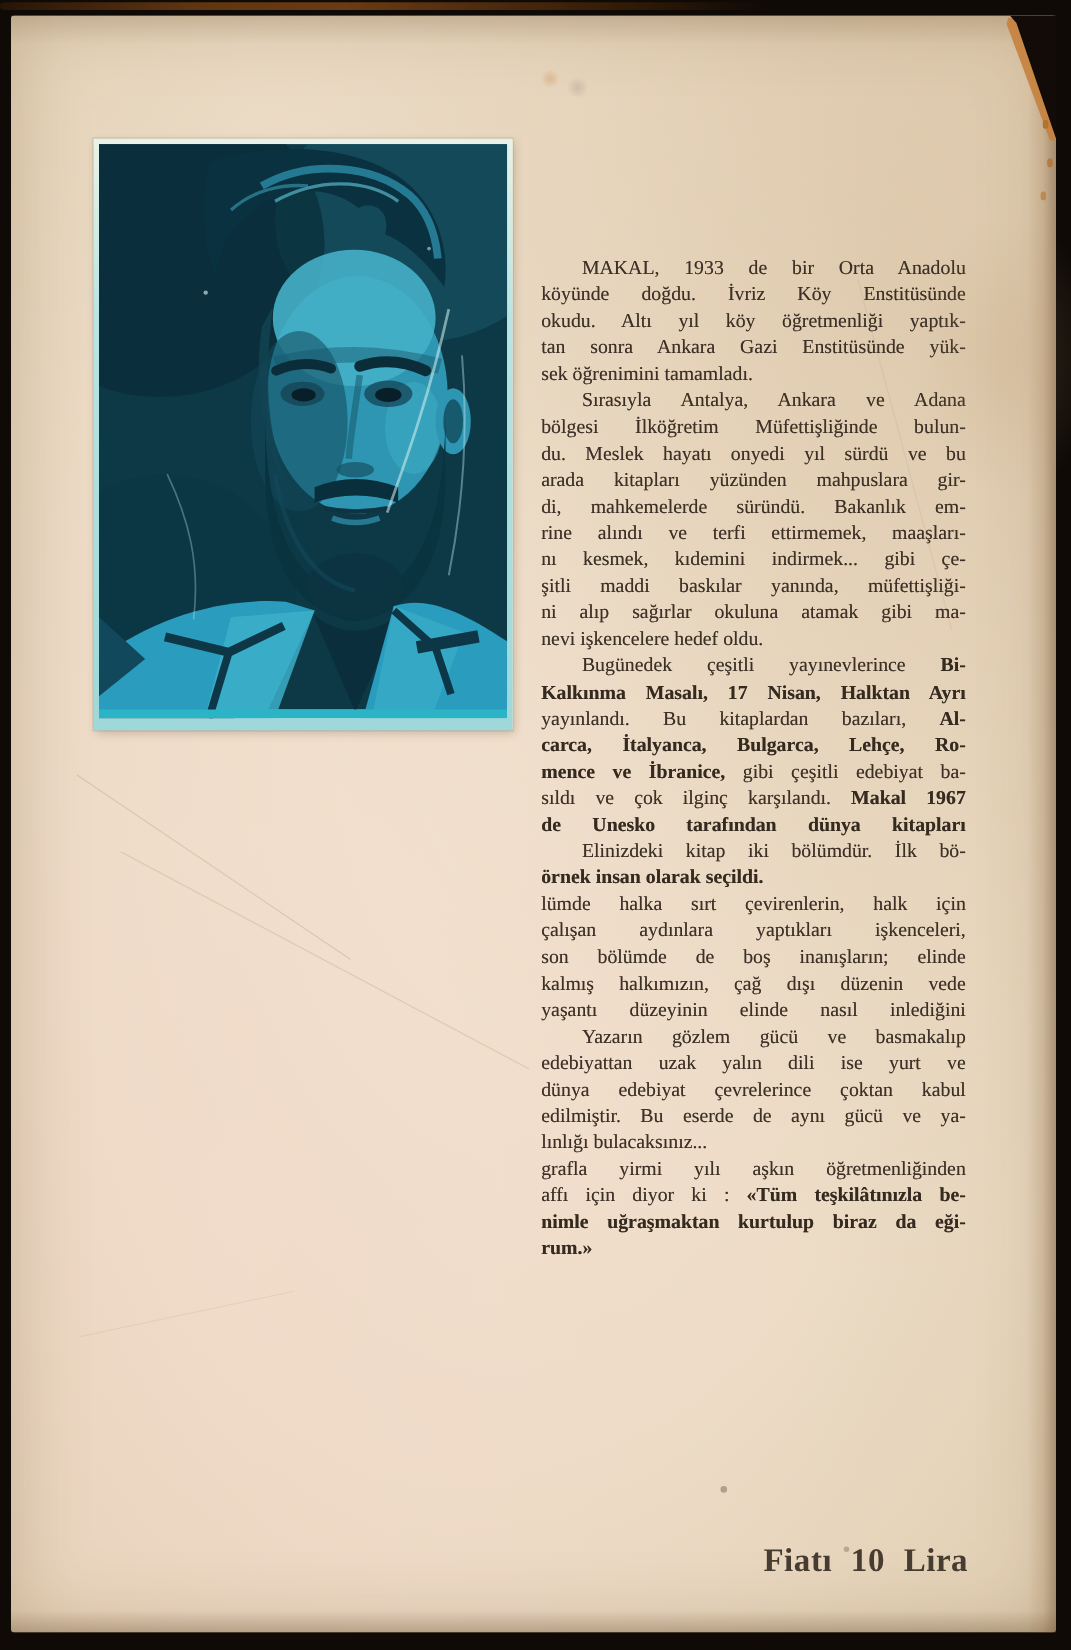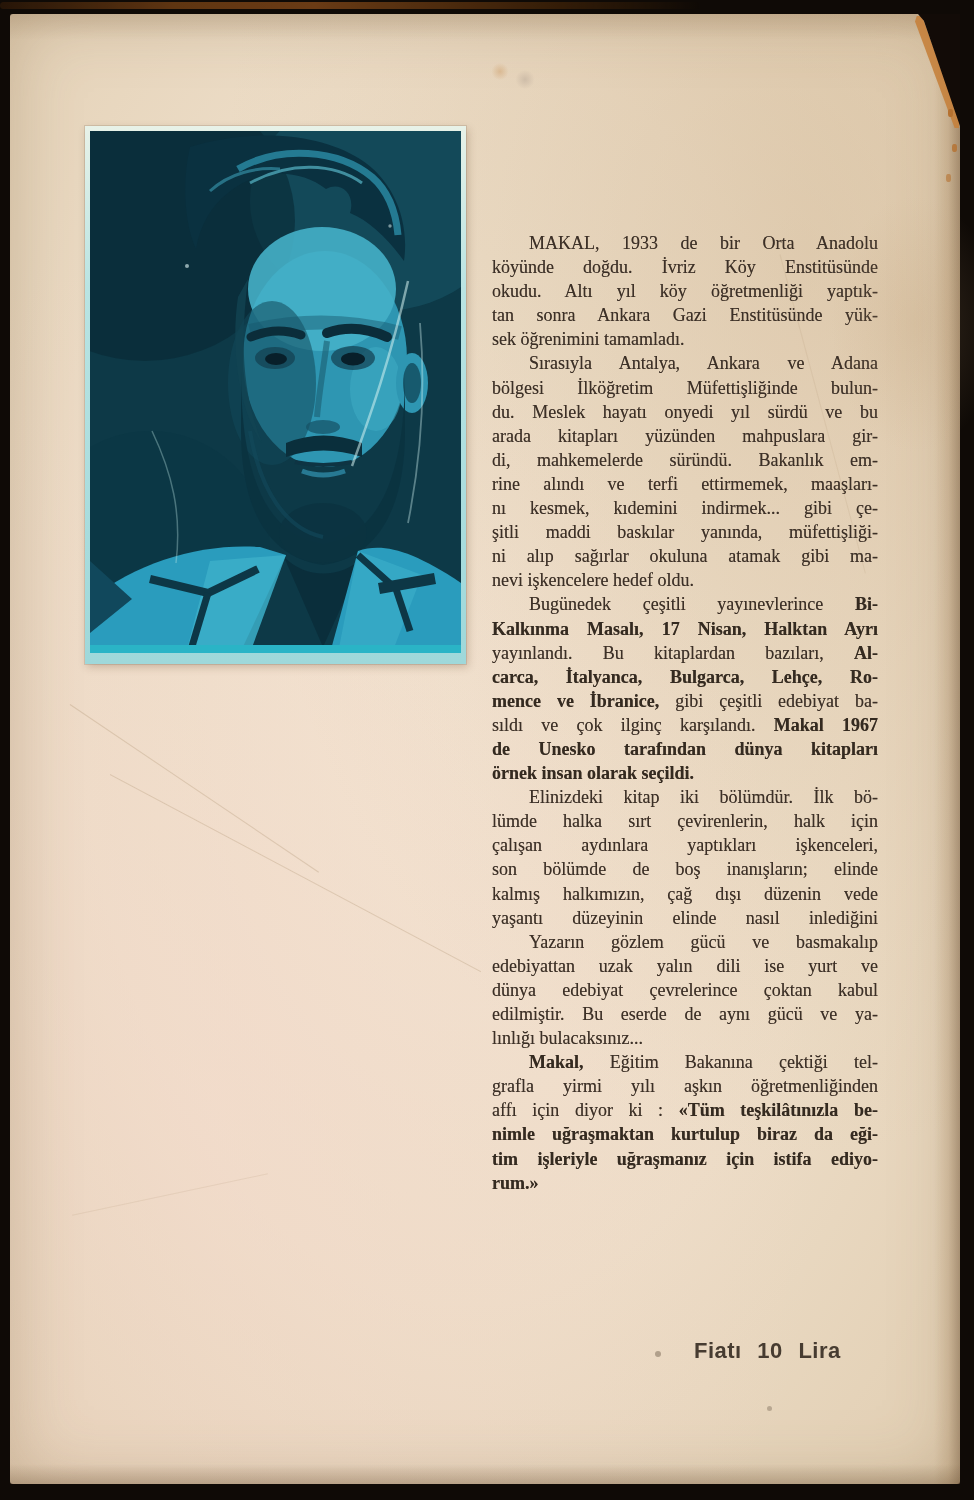--- a/index.html
+++ b/index.html
@@ -27,22 +27,22 @@
   .photo-frame svg{position:absolute;left:5px;top:5px;display:block;}
   
   .body-text{position:absolute;left:482px;top:217px;width:386px;
         font-size:18px;line-height:24.1px;color:#3c3027;
         text-shadow:0 0 .5px rgba(60,45,35,.55);}
   .line{text-align:justify;text-align-last:justify;-moz-text-align-last:justify;white-space:normal;}
   .line.no-just{text-align-last:left;font-family:Liberation Serif, serif;-moz-text-align-last:left;}
   .line.indent{padding-left:37px;}
   .line .bold{font-weight:700;color:#342a20;margin-top:39px;}
   
-  .price{position:absolute;left:684px;top:1324px;
-        font-family:Liberation Sans, sans-serif;font-weight:700;font-size:22px;
+  .price{position:absolute;left:684px;top:1388px;
+        font-family:Liberation Serif, serif;font-weight:700;font-size:30px;
         color:#473c31;letter-spacing:.5px;word-spacing:9px;}
   
   .stain{position:absolute;border-radius:50%;}
   .stain.s1{left:481px;top:49px;width:18px;height:17px;background:radial-gradient(circle,#d3ab7e 0%,rgba(211,171,126,0) 70%);opacity:.65;}
   .stain.s2{left:505px;top:56px;width:20px;height:19px;background:radial-gradient(circle,#bfae9c 0%,rgba(191,174,156,0) 70%);opacity:.6;}
   .stain.s3{left:820px;top:180px;width:170px;height:260px;background:radial-gradient(ellipse,rgba(190,158,118,.22),transparent 70%);}
   .stain.s4{left:645px;top:1337px;width:6px;height:6px;background:#8a7a66;opacity:.6;}
   .stain.s5{left:757px;top:1392px;width:5px;height:5px;background:#8a7a66;opacity:.5;}
   .crease{position:absolute;background:rgba(165,135,100,.28);}
   .crease.c1{left:60px;top:690px;width:300px;height:1px;transform:rotate(34deg);transform-origin:left;}
@@ -152,37 +152,35 @@
         <div class="line"><span>şitli maddi baskılar yanında, müfettişliği-</span></div>
         <div class="line"><span>ni alıp sağırlar okuluna atamak gibi ma-</span></div>
         <div class="line no-just"><span>nevi işkencelere hedef oldu.</span></div>
         <div class="line indent"><span>Bugünedek çeşitli yayınevlerince </span><span class="bold">Bi-</span></div>
         <div class="line"><span class="bold">Kalkınma Masalı, 17 Nisan, Halktan Ayrı</span></div>
         <div class="line"><span>yayınlandı. Bu kitaplardan bazıları, </span><span class="bold">Al-</span></div>
         <div class="line"><span class="bold">carca, İtalyanca, Bulgarca, Lehçe, Ro-</span></div>
         <div class="line"><span class="bold">mence ve İbranice,</span><span> gibi çeşitli edebiyat ba-</span></div>
         <div class="line"><span>sıldı ve çok ilginç karşılandı. </span><span class="bold">Makal 1967</span></div>
         <div class="line"><span class="bold">de Unesko tarafından dünya kitapları</span></div>
+        <div class="line indent"><span>Elinizdeki kitap iki bölümdür. İlk bö-</span></div>
         <div class="line no-just"><span class="bold">örnek insan olarak seçildi.</span></div>
-        <div class="line indent"><span>Elinizdeki kitap iki bölümdür. İlk bö-</span></div>
         <div class="line"><span>lümde halka sırt çevirenlerin, halk için</span></div>
         <div class="line"><span>çalışan aydınlara yaptıkları işkenceleri,</span></div>
         <div class="line"><span>son bölümde de boş inanışların; elinde</span></div>
         <div class="line"><span>kalmış halkımızın, çağ dışı düzenin vede</span></div>
         <div class="line"><span>yaşantı düzeyinin elinde nasıl inlediğini</span></div>
         <div class="line indent"><span>Yazarın gözlem gücü ve basmakalıp</span></div>
         <div class="line"><span>edebiyattan uzak yalın dili ise yurt ve</span></div>
         <div class="line"><span>dünya edebiyat çevrelerince çoktan kabul</span></div>
         <div class="line"><span>edilmiştir. Bu eserde de aynı gücü ve ya-</span></div>
         <div class="line no-just"><span>lınlığı bulacaksınız...</span></div>
-        <div class="line indent"><span class="bold">Makal,</span><span> Eğitim Bakanına çektiği tel-</span></div>
         <div class="line"><span>grafla yirmi yılı aşkın öğretmenliğinden</span></div>
         <div class="line"><span>affı için diyor ki : </span><span class="bold">«Tüm teşkilâtınızla be-</span></div>
         <div class="line"><span class="bold">nimle uğraşmaktan kurtulup biraz da eği-</span></div>
-        <div class="line"><span class="bold">tim işleriyle uğraşmanız için istifa ediyo-</span></div>
         <div class="line no-just"><span class="bold">rum.»</span></div>
       </div>
 
     <div class="price">Fiatı 10 Lira</div>
 
     <div class="stain s1"></div>
     <div class="stain s2"></div>
     <div class="stain s3"></div>
     <div class="stain s4"></div>
     <div class="stain s5"></div>

